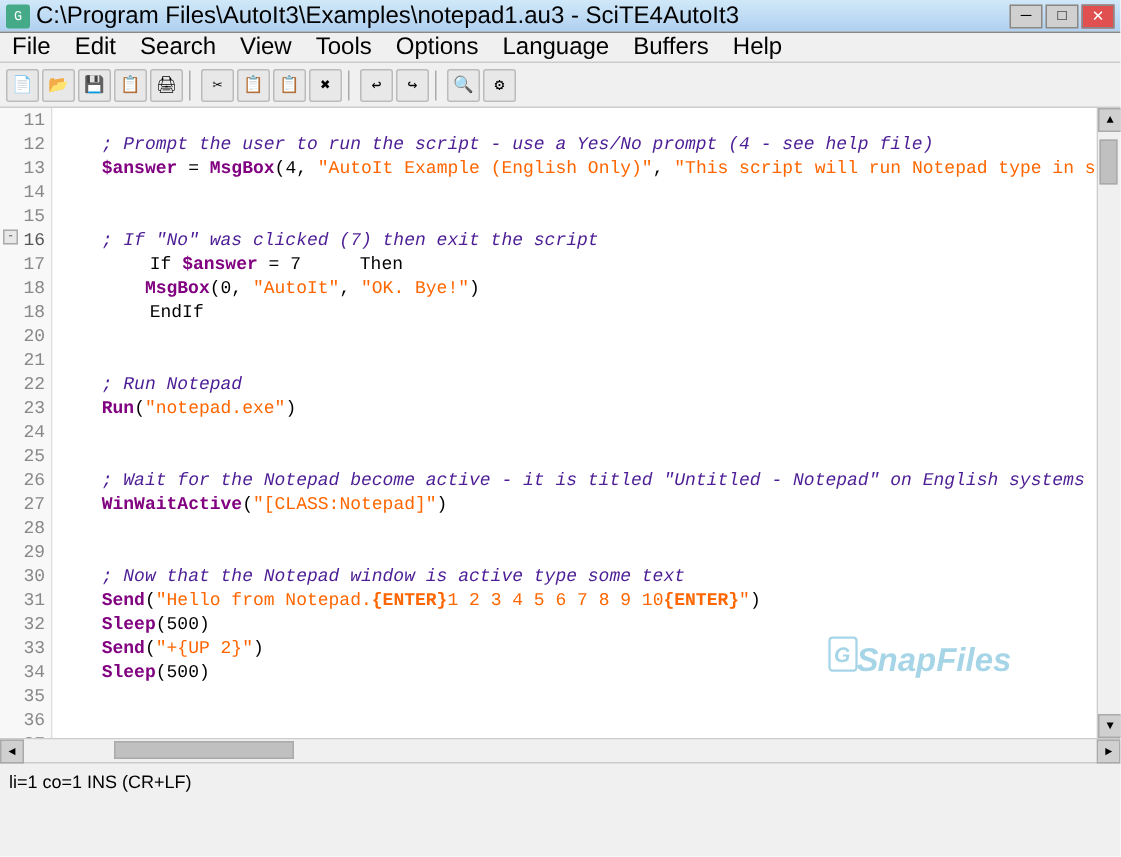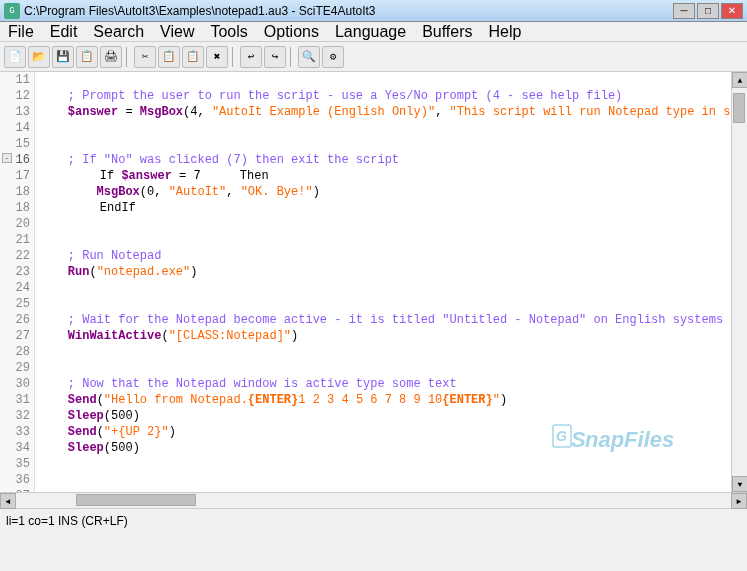--- a/index.html
+++ b/index.html
@@ -6,21 +6,21 @@
     body { font-family: 'Courier New', monospace; font-size: 12px; background: #f0f0f0; width: 747px; height: 571px; overflow: hidden; }
     
     
     #titlebar {
       background: linear-gradient(to bottom, #d0e8f8, #b0d0f0);
       display: flex; align-items: center; justify-content: space-between;
       padding: 2px 4px; height: 22px; border-bottom: 1px solid #888;
     }
     #titlebar-left { display: flex; align-items: center; gap: 4px; }
     #titlebar-icon { width: 16px; height: 16px; background: #4a8; border-radius: 2px; display: flex; align-items: center; justify-content: center; font-size: 9px; color: white; }
-    #titlebar-text { font-size: 12px; font-family: 'Segoe UI', Arial, sans-serif; color: #000; font-weight: normal; }
+    #titlebar-text { font-size: 16px; font-family: 'Segoe UI', Arial, sans-serif; color: #000; font-weight: normal; }
     #titlebar-buttons { display: flex; gap: 2px; }
     .title-btn {
       width: 22px; height: 16px; font-size: 10px; border: 1px solid #888;
       display: flex; align-items: center; justify-content: center; cursor: pointer;
       font-family: Arial, sans-serif;
     }
     .title-btn-min { background: #d0d0d0; }
     .title-btn-max { background: #d0d0d0; }
     .title-btn-close { background: #e05050; color: white; }
     
@@ -105,21 +105,21 @@
     }
     
     
     #statusbar {
       height: 24px; background: #f0f0f0; border-top: 1px solid #ccc;
       display: flex; align-items: center; padding: 0 6px;
       font-family: 'Segoe UI', Arial, sans-serif; font-size: 12px; color: #000;
     }
     
     
-    .c-comment { color: #8b5cf6; }
+    .c-comment { color: #4c1d95; font-style: italic; }
     .c-string { color: #ff6600; }
     .c-keyword { color: #000000; margin-left: 32px; }
     .c-variable { color: #800080; font-weight: bold; }
     .c-function { color: #800080; font-weight: bold; }
     .c-plain { color: #000; }
     
     
     #snapfiles {
       position: absolute; bottom: 30px; right: 20px;
       color: rgba(0,150,200,0.4); font-size: 22px; font-family: Arial, sans-serif;

